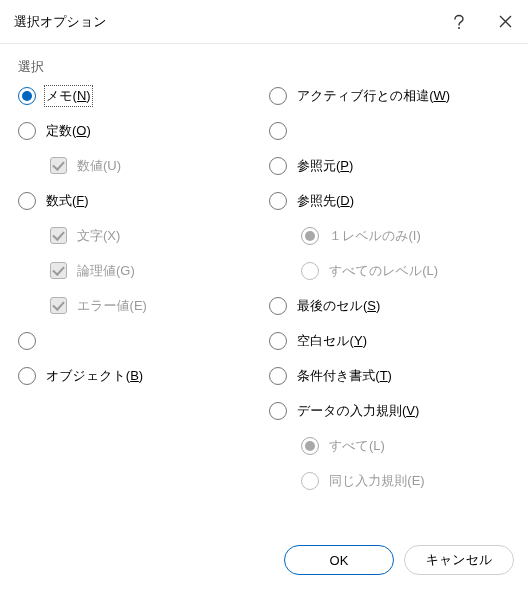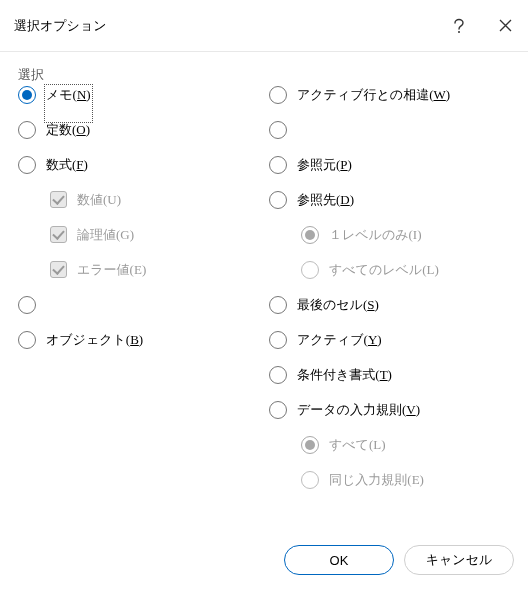--- a/index.html
+++ b/index.html
@@ -7,55 +7,55 @@
     margin: 0;
     font-family: "Yu Gothic UI", "Meiryo", sans-serif;
     font-size: 13px;
     background: #ffffff;
     color: #000;
     width: 528px;
     height: 589px;
     overflow: hidden;
   }
   .titlebar {
-    height: 52px;
+    height: 44px;
     display: flex;
     align-items: center;
     padding: 0 0 0 14px;
     border-bottom: 1px solid #e8e8e8;
   }
   .titlebar .title {
     flex: 1;
     font-size: 13px;
   }
   .title-btn {
     width: 46px;
     height: 40px;
     display: flex;
     align-items: center;
     justify-content: center;
     color: #333;
   }
   .title-btn svg { display:block; }
   .content {
     padding: 14px 18px 10px 18px;
-    font-family: Liberation Serif, serif;
   }
   .group-label {
     color: #555;
     font-size: 13px;
     margin-bottom: 2px;
   }
   .columns {
     display: flex;
     gap: 10px;
   }
   .col { flex: 1; }
   .opt {
     display: flex;
+    align-items: center;
     height: 35px;
   }
   .opt.sub { padding-left: 32px; }
   .radio {
     width: 18px; height: 18px;
     border: 1px solid #777;
     border-radius: 50%;
     margin-right: 10px;
     position: relative;
     flex: 0 0 auto;
@@ -141,28 +141,32 @@
       <div class="opt">
         <span class="radio selected"></span>
         <span class="label focus-rect"><span>メモ</span>(<u>N</u>)</span>
       </div>
 
       <div class="opt">
         <span class="radio"></span>
         <span class="label"><span>定数</span>(<u>O</u>)</span>
       </div>
 
+      <div class="opt sub">
+        <span class="checkbox checked"></span>
+        <span class="label disabled">数値(U)</span>
+      </div>
+
       <div class="opt">
         <span class="radio"></span>
         <span class="label"><span>数式</span>(<u>F</u>)</span>
       </div>
-
-      <div class="opt sub">
-        <span class="checkbox checked"></span>
-        <span class="label disabled">数値(U)</span>
+      <div class="opt sub">
+        <span class="checkbox checked"></span>
+        <span class="label disabled">文字(X)</span>
       </div>
       <div class="opt sub">
         <span class="checkbox checked"></span>
         <span class="label disabled">論理値(G)</span>
       </div>
       <div class="opt sub">
         <span class="checkbox checked"></span>
         <span class="label disabled">エラー値(E)</span>
       </div>
 
@@ -201,21 +205,21 @@
         <span class="radio disabled"></span>
         <span class="label disabled">すべてのレベル(L)</span>
       </div>
 
       <div class="opt">
         <span class="radio"></span>
         <span class="label"><span>最後のセル</span>(<u>S</u>)</span>
       </div>
       <div class="opt">
         <span class="radio"></span>
-        <span class="label"><span>アクティブ</span>(<u>Y</u>)</span>
+        <span class="label"><span>空白セル</span>(<u>Y</u>)</span>
       </div>
       <div class="opt">
         <span class="radio"></span>
         <span class="label"><span>条件付き書式</span>(<u>T</u>)</span>
       </div>
       <div class="opt">
         <span class="radio"></span>
         <span class="label"><span>データの入力規則</span>(<u>V</u>)</span>
       </div>
 

